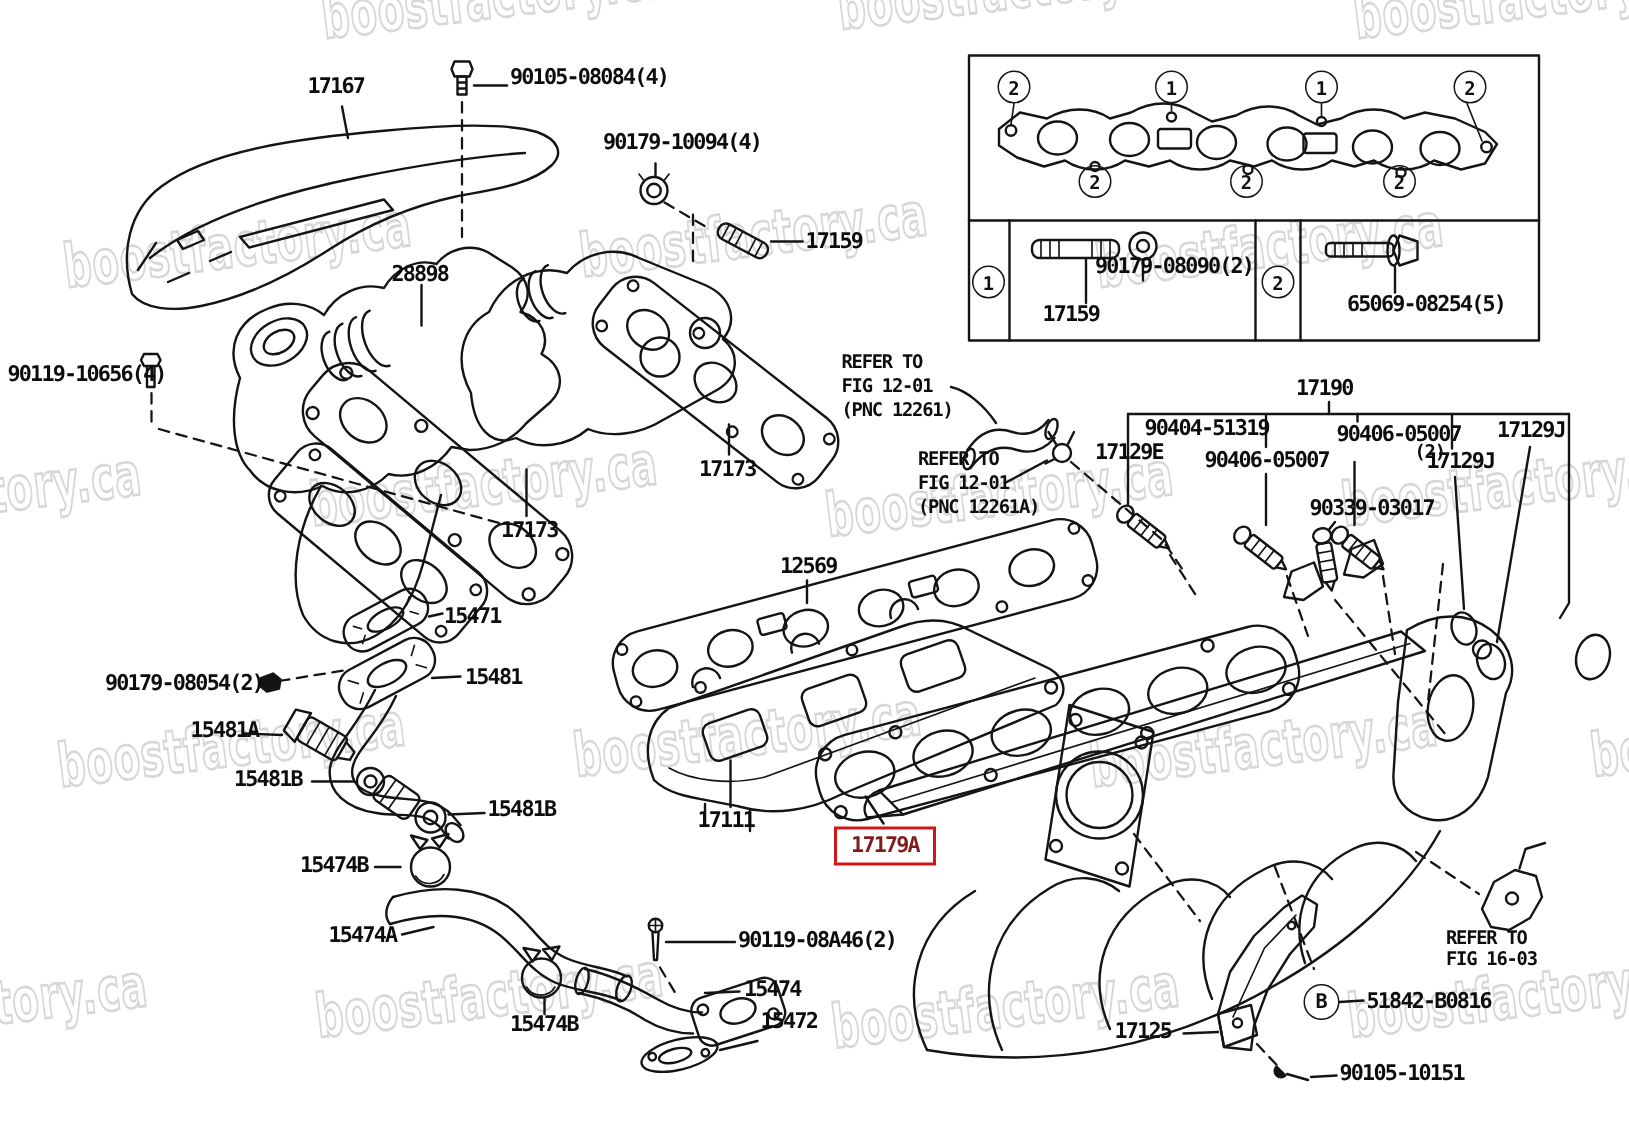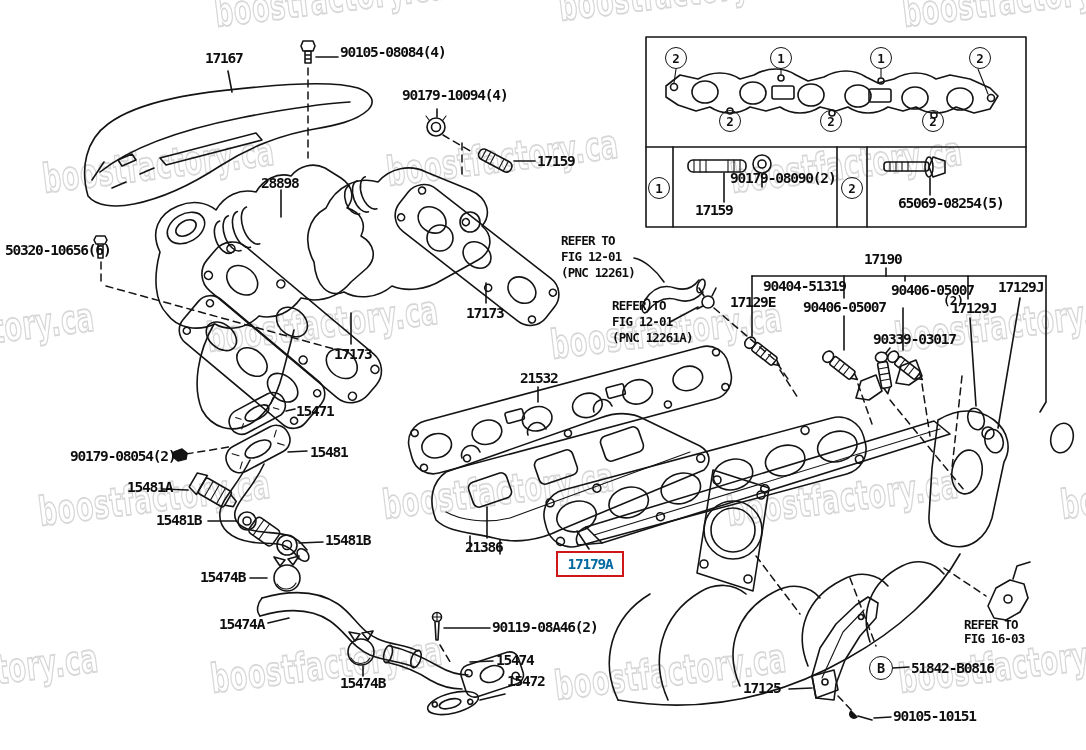--- a/index.html
+++ b/index.html
@@ -16,21 +16,21 @@
   svg.art .thin{stroke-width:1.1}
   .pn{position:absolute;z-index:3;font-weight:bold;font-size:14.5px;letter-spacing:-1.2px;
       color:#0d0d0d;white-space:nowrap}
   .pn.sm{font-size:12.5px;letter-spacing:-0.8px;line-height:15.5px}
   .circ{position:absolute;z-index:3;width:20px;height:20px;border:1.8px solid #151515;
         border-radius:50%;display:flex;align-items:center;justify-content:center;
         font-weight:bold;font-size:12.5px;color:#111;background:transparent}
   .circ.big{width:22px;height:22px;font-size:13.5px}
   .hl{position:absolute;z-index:4;border:2.6px solid #cf1717;background:#fff;
       display:flex;align-items:center;justify-content:center;font-weight:bold;
-      font-size:14.5px;letter-spacing:-1.2px;color:#0369a1}
+      font-size:14.5px;letter-spacing:-1.2px;color:#7f1d1d}
 </style>
 </head>
 <body>
 
 <div class="stage">
 
   <span class="wm" style="left:212px;top:-10px">boostfactory.ca</span>
   <span class="wm" style="left:556px;top:-16px">boostfactory.ca</span>
   <span class="wm" style="left:900px;top:-10px">boostfactory.ca</span>
   <span class="wm" style="left:40px;top:156px">boostfactory.ca</span>
@@ -442,37 +442,37 @@
       <path class="thin" d="M890,162 l0,9 M896,162 l0,9 M902,162 l0,9 M908,162 l0,9"></path>
       <path d="M930,178 L930,195"></path>
     </g>
   </svg>
 
   <div class="pn" style="left:205px;top:50px">17167</div>
   <div class="pn" style="left:340px;top:44px">90105-08084(4)</div>
   <div class="pn" style="left:402px;top:87px">90179-10094(4)</div>
   <div class="pn" style="left:537px;top:153px">17159</div>
   <div class="pn" style="left:261px;top:175px">28898</div>
-  <div class="pn" style="left:5px;top:242px">50320-10656(6)</div>
+  <div class="pn" style="left:5px;top:242px">90119-10656(4)</div>
   <div class="pn" style="left:466px;top:305px">17173</div>
   <div class="pn" style="left:334px;top:346px">17173</div>
   <div class="pn" style="left:296px;top:403px">15471</div>
   <div class="pn" style="left:70px;top:448px">90179-08054(2)</div>
   <div class="pn" style="left:310px;top:444px">15481</div>
   <div class="pn" style="left:127px;top:479px">15481A</div>
   <div class="pn" style="left:156px;top:512px">15481B</div>
   <div class="pn" style="left:325px;top:532px">15481B</div>
   <div class="pn" style="left:200px;top:569px">15474B</div>
   <div class="pn" style="left:219px;top:616px">15474A</div>
   <div class="pn" style="left:492px;top:619px">90119-08A46(2)</div>
   <div class="pn" style="left:496px;top:652px">15474</div>
   <div class="pn" style="left:340px;top:675px">15474B</div>
   <div class="pn" style="left:507px;top:673px">15472</div>
-  <div class="pn" style="left:465px;top:539px">21386</div>
-  <div class="pn" style="left:520px;top:370px">21532</div>
+  <div class="pn" style="left:465px;top:539px">17111</div>
+  <div class="pn" style="left:520px;top:370px">12569</div>
 
   <div class="hl" style="left:556px;top:551px;width:64px;height:22px">17179A</div>
 
   <div class="pn sm" style="left:561px;top:233px">REFER TO</div>
   <div class="pn sm" style="left:561px;top:249px">FIG 12-01</div>
   <div class="pn sm" style="left:561px;top:265px">(PNC 12261)</div>
   <div class="pn sm" style="left:612px;top:298px">REFER TO</div>
   <div class="pn sm" style="left:612px;top:314px">FIG 12-01</div>
   <div class="pn sm" style="left:612px;top:330px">(PNC 12261A)</div>
   <div class="pn sm" style="left:964px;top:617px">REFER TO</div>

